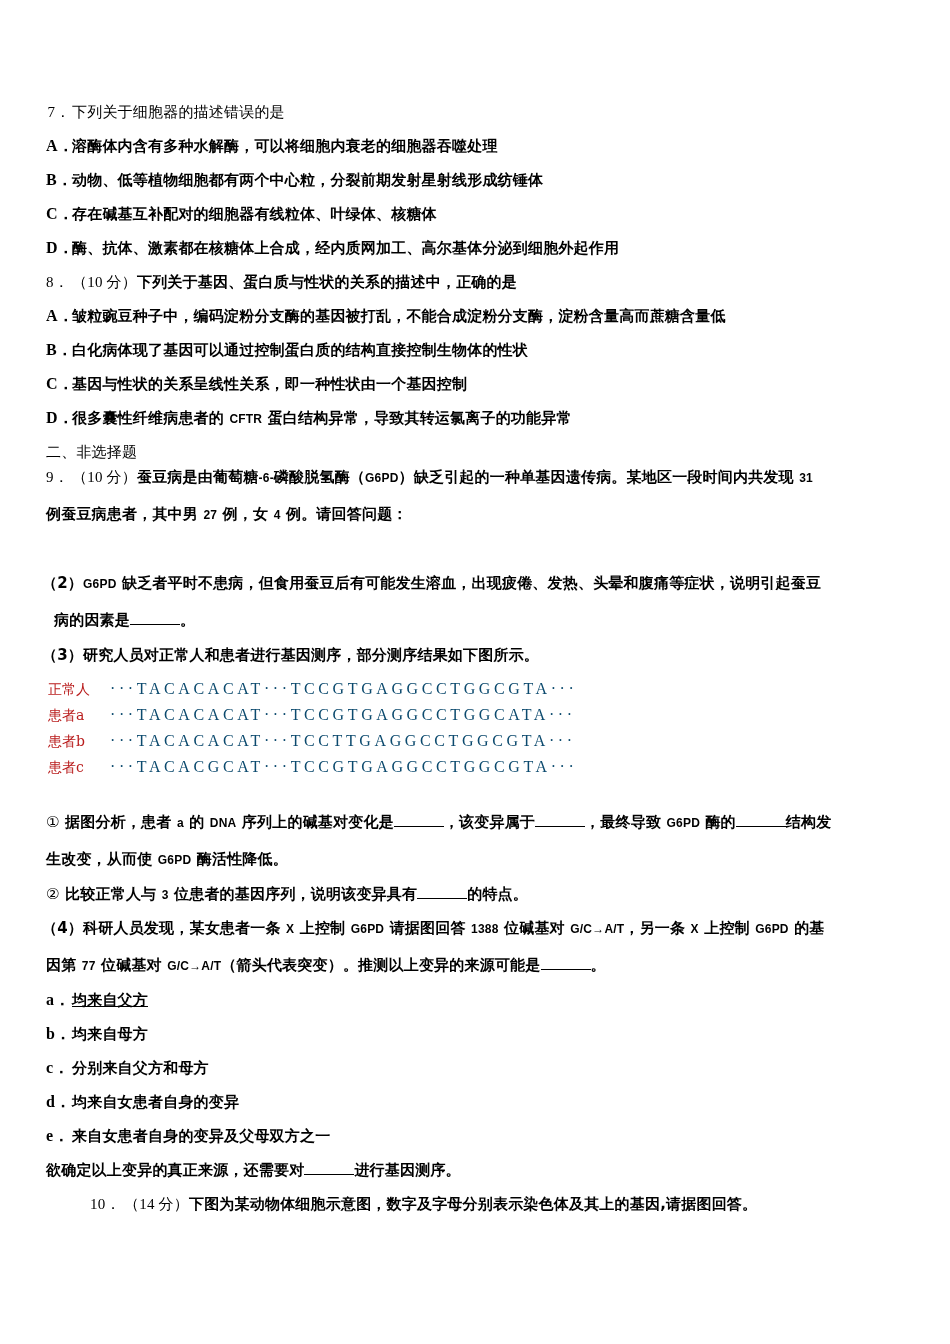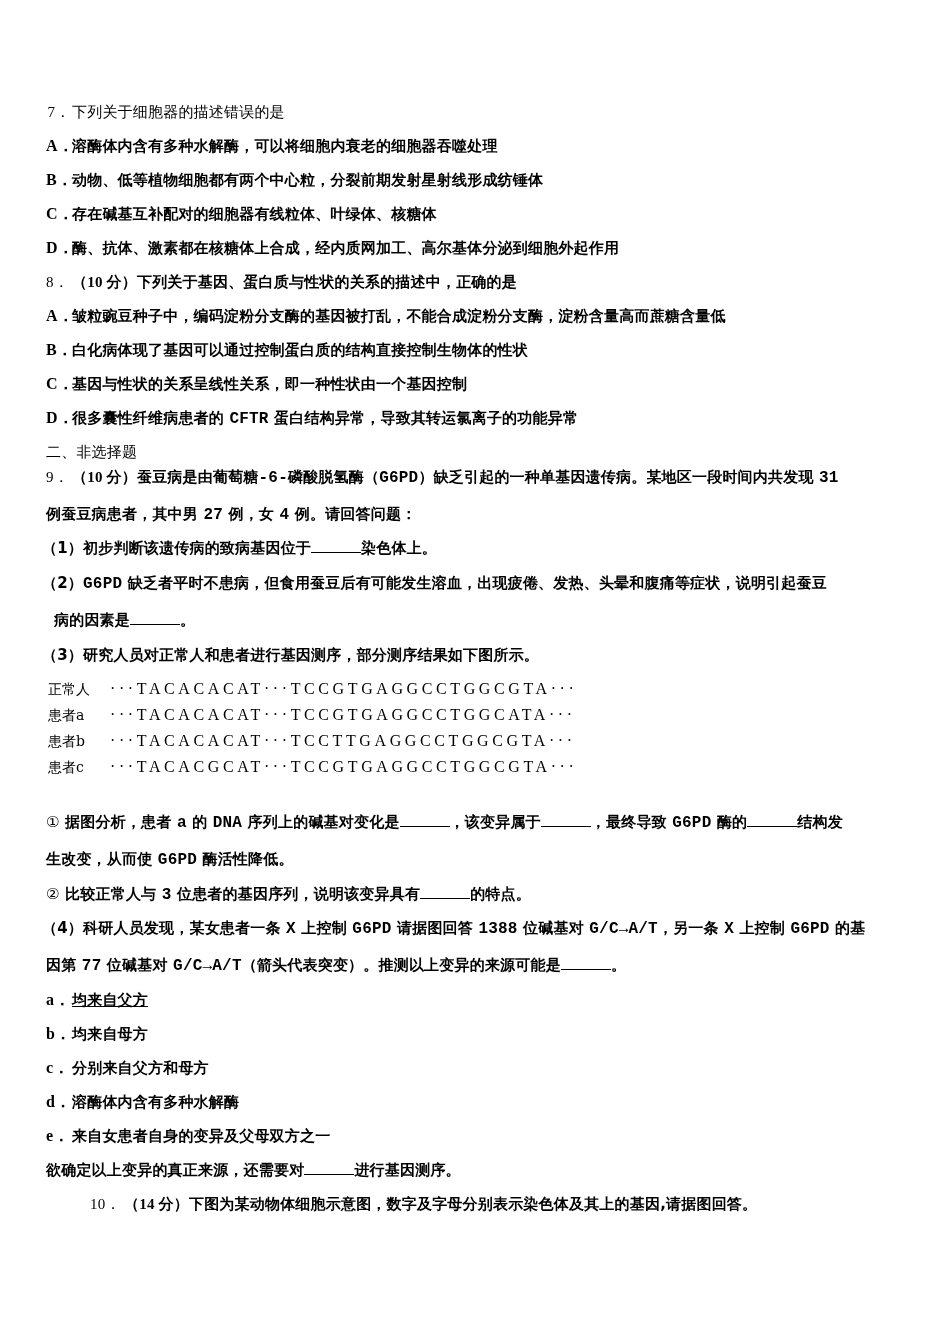--- a/index.html
+++ b/index.html
@@ -24,26 +24,26 @@
       position: absolute;
       left: 46px;
       font-size: 15px;
       line-height: 20px;
       white-space: nowrap;
       letter-spacing: 0.2px;
     }
     .bold { font-weight: bold; }
     .num {
       font-family: "Liberation Serif", serif;
+      font-weight: normal;
+    }
+    .lat {
+      font-family: Liberation Sans, sans-serif;
       font-weight: bold;
-    }
-    .lat {
-      font-family: Liberation Mono, monospace;
-      font-weight: bold;
-      font-size: 16px;
+      font-size: 12px;
     }
     .opt-letter {
       font-family: "Liberation Serif", serif;
       font-weight: bold;
       font-size: 16px;
       display: inline-block;
       width: 26px;
     }
     .q-num {
       font-family: "Liberation Serif", serif;
@@ -69,27 +69,27 @@
       height: 26px;
       line-height: 20px;
       white-space: nowrap;
       display: flex;
       align-items: center;
     }
     .seq-label {
       width: 62px;
       font-family: "DejaVu Serif", serif;
       font-size: 14px;
-      color: #000000;
+      color: #b91c1c;
     }
     .seq-val {
       font-family: "Liberation Serif", serif;
       font-size: 16px;
       letter-spacing: 3.6px;
-      color: #000000;
+      color: #0c4a6e;
     }
   </style>
 </head>
 <body>
 
 <div class="page">
 
   <div class="line" style="top:102px;text-align:center;">
     <span class="q-num">7．</span><span>下列关于细胞器的描述错误的是</span>
   </div>
@@ -124,23 +124,20 @@
 
   <div class="line" style="top:442px;">二、非选择题</div>
 
   <div class="line bold" style="top:467px;">
     <span class="q-num" style="font-weight:normal;">9．</span><span class="num">（10 分）</span><span>蚕豆病是由葡萄糖</span><span class="lat">-6-</span><span>磷酸脱氢酶（</span><span class="lat">G6PD</span><span>）缺乏引起的一种单基因遗传病。某地区一段时间内共发现 </span><span class="lat">31</span>
   </div>
   <div class="line bold" style="top:504px;">
     <span>例蚕豆病患者，其中男 </span><span class="lat">27</span><span> 例，女 </span><span class="lat">4</span><span> 例。请回答问题：</span>
   </div>
 
-  <div class="line bold" style="top:538px; left:42px;">
-    <span>（1）</span><span>初步判断该遗传病的致病基因位于</span><span class="blank"></span><span>染色体上。</span>
-  </div>
 
   <div class="line bold" style="top:573px; left:42px;">
     <span>（2）</span><span class="lat">G6PD</span><span> 缺乏者平时不患病，但食用蚕豆后有可能发生溶血，出现疲倦、发热、头晕和腹痛等症状，说明引起蚕豆</span>
   </div>
   <div class="line bold" style="top:610px;margin-left:8px;">
     <span>病的因素是</span><span class="blank"></span><span>。</span>
   </div>
 
   <div class="line bold" style="top:645px; left:42px;">
     <span>（3）</span><span>研究人员对正常人和患者进行基因测序，部分测序结果如下图所示。</span>
@@ -186,21 +183,21 @@
   <div class="line bold" style="top:990px;text-decoration:underline;">
     <span class="opt-letter">a．</span><span>均来自父方</span>
   </div>
   <div class="line bold" style="top:1024px;">
     <span class="opt-letter">b．</span><span>均来自母方</span>
   </div>
   <div class="line bold" style="top:1058px;">
     <span class="opt-letter">c．</span><span>分别来自父方和母方</span>
   </div>
   <div class="line bold" style="top:1092px;">
-    <span class="opt-letter">d．</span><span>溶酶体内含有多种水解酶</span>
+    <span class="opt-letter">d．</span><span>均来自女患者自身的变异</span>
   </div>
   <div class="line bold" style="top:1126px;">
     <span class="opt-letter">e．</span><span>来自女患者自身的变异及父母双方之一</span>
   </div>
 
   <div class="line bold" style="top:1160px;text-align:center;">
     <span>欲确定以上变异的真正来源，还需要对</span><span class="blank"></span><span>进行基因测序。</span>
   </div>
 
   <div class="line" style="top:1194px;">

